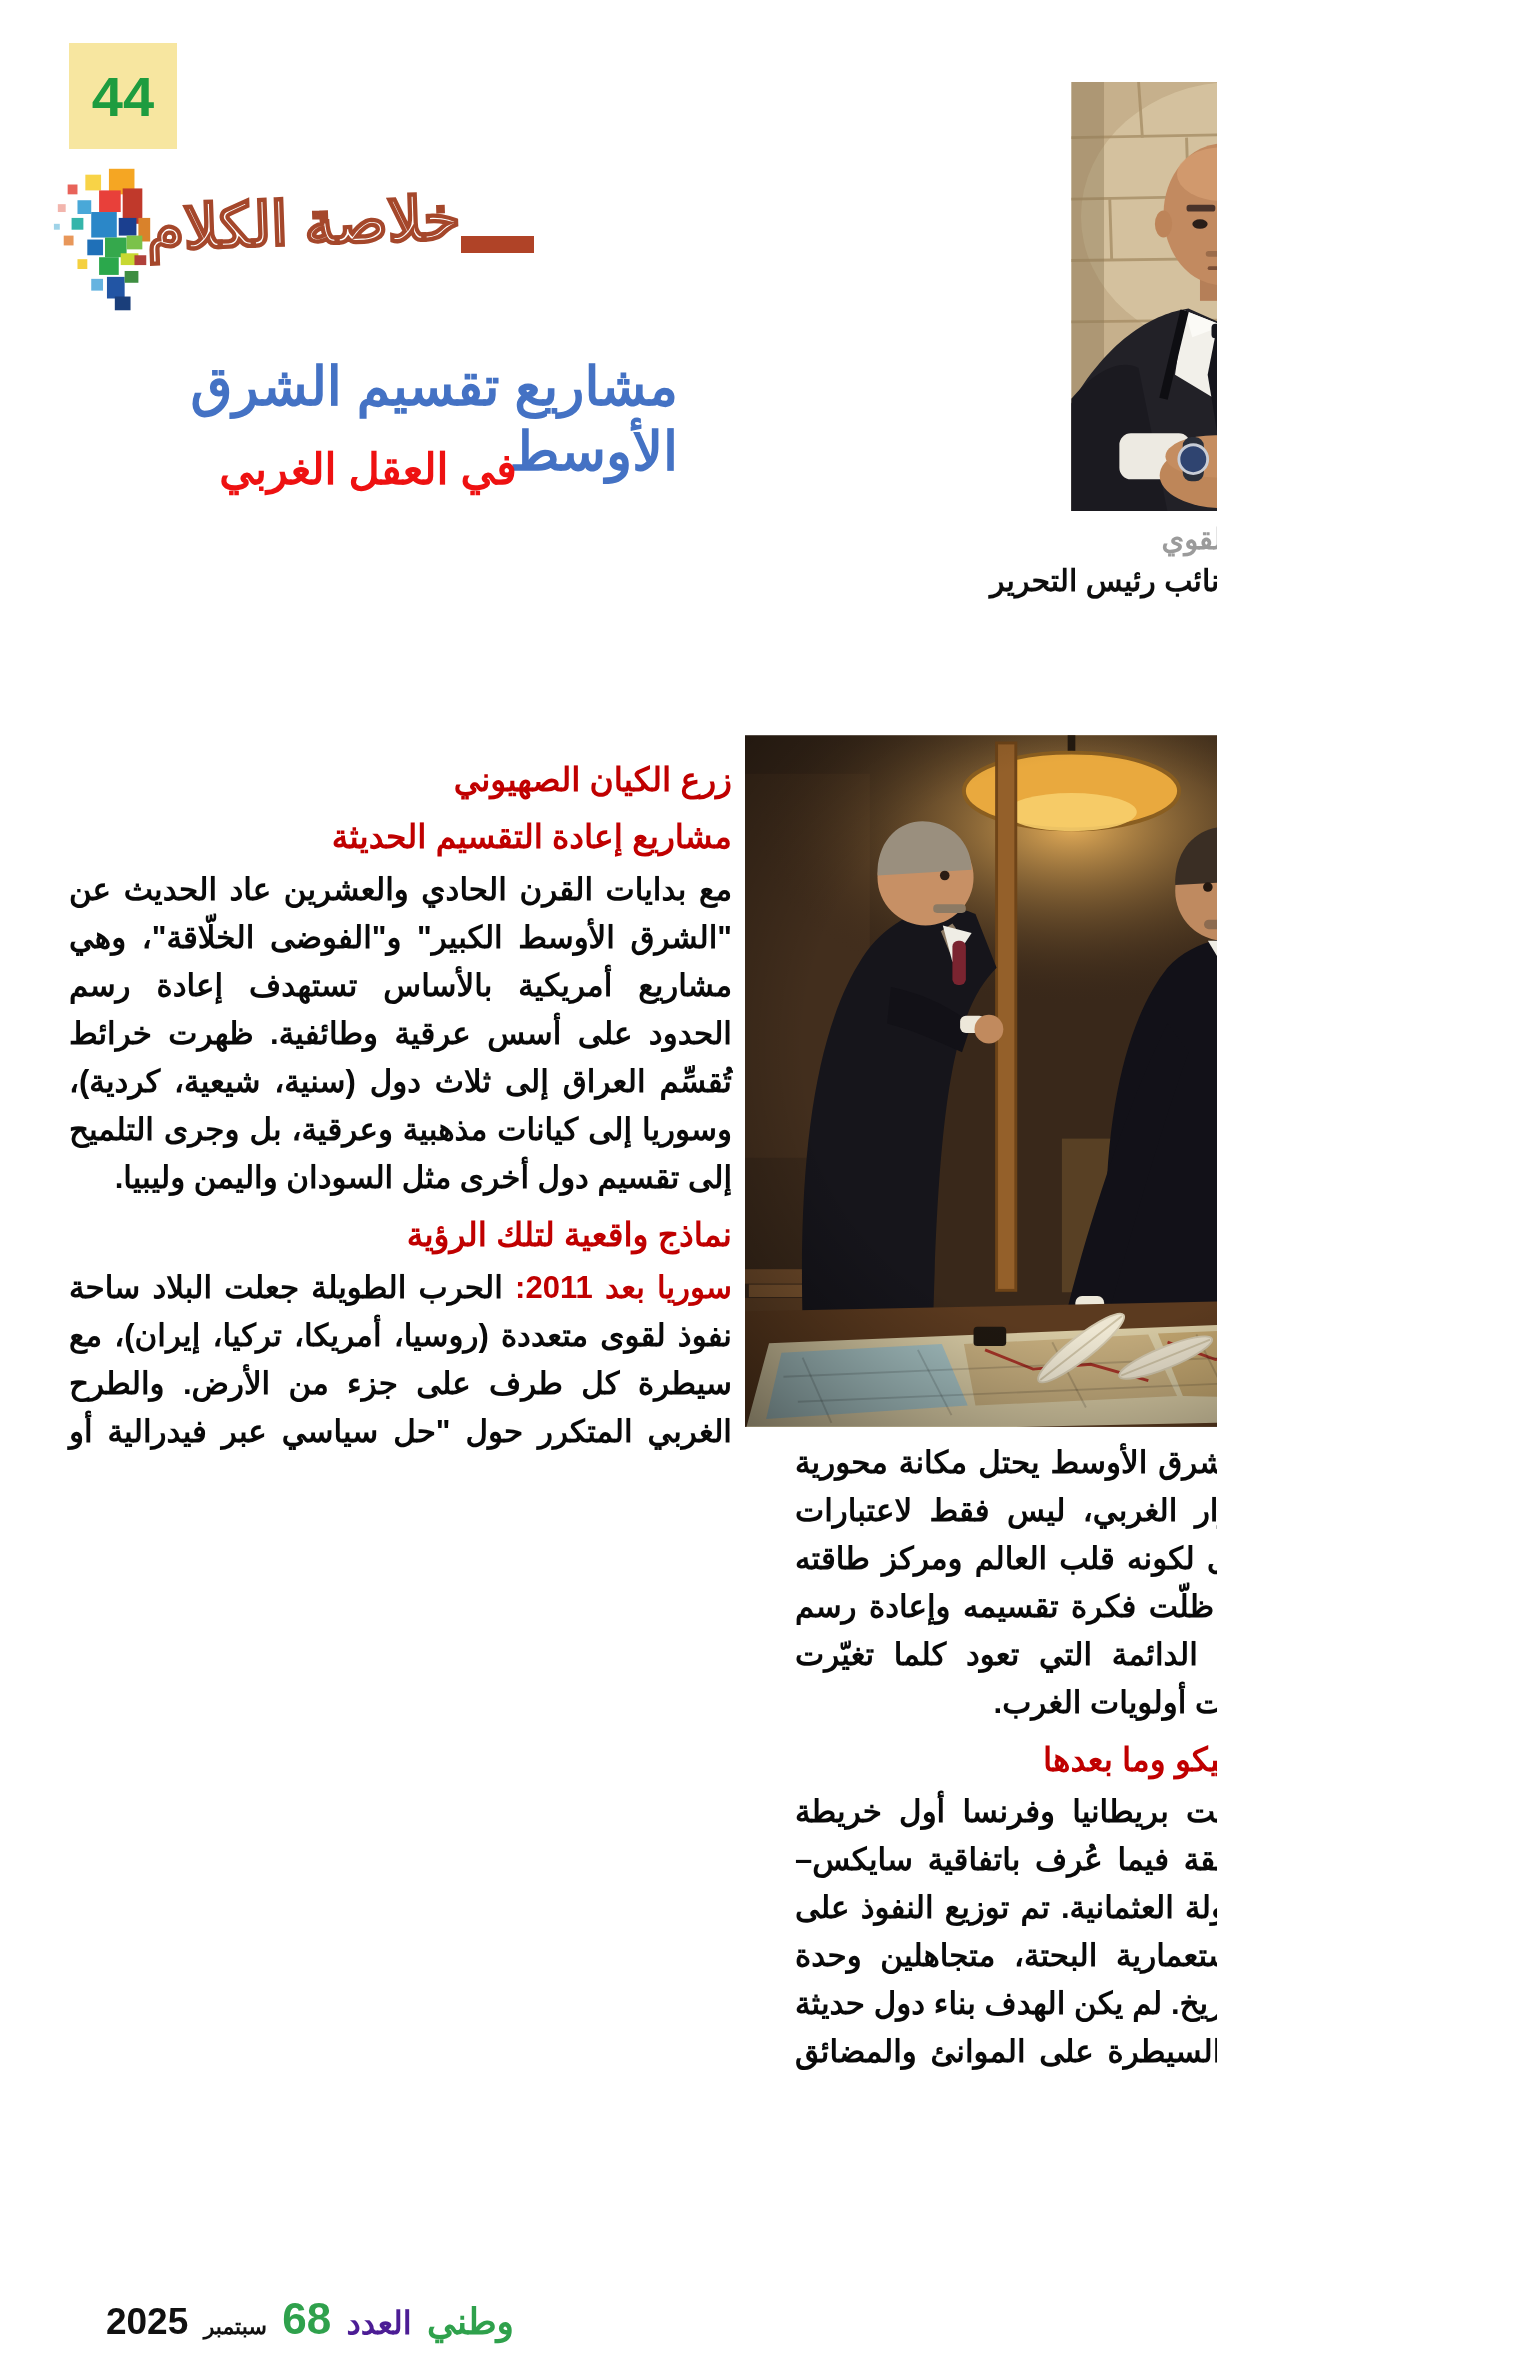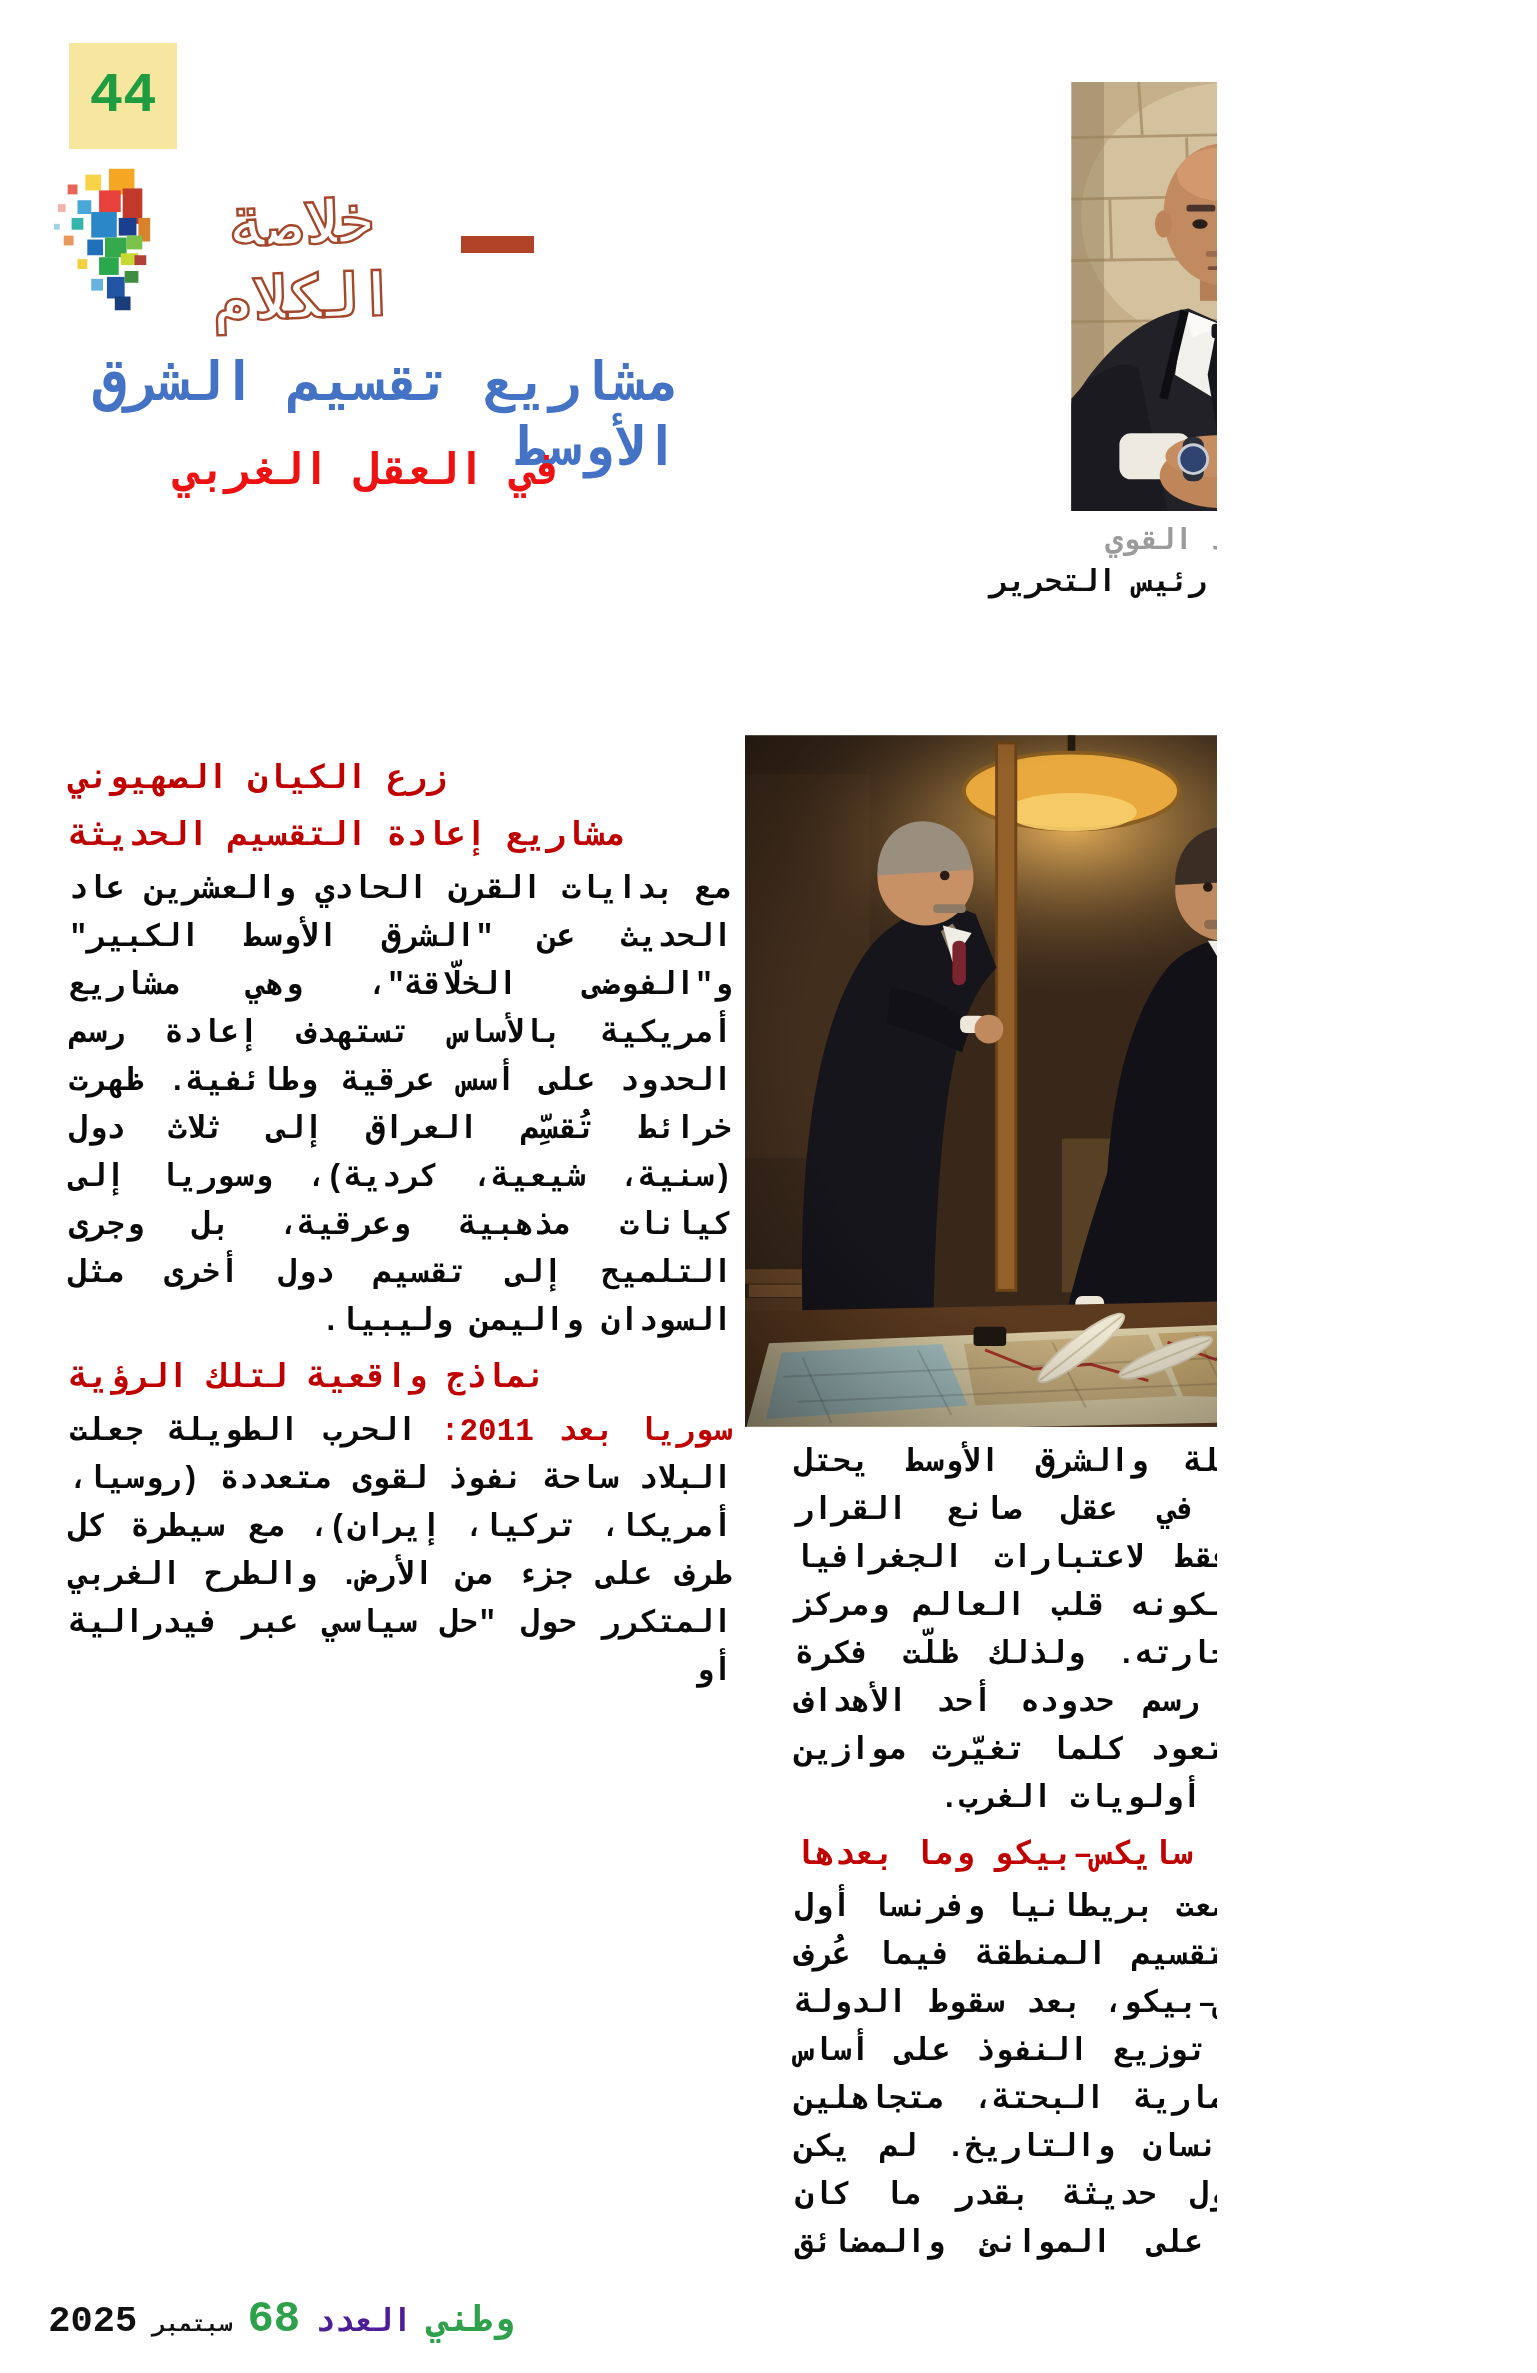--- a/index.html
+++ b/index.html
@@ -1,17 +1,17 @@
 <!DOCTYPE html>
 <html lang="ar"><head>
 <meta charset="utf-8">
 <style>
   html,body{margin:0;padding:0;background:#ffffff;}
   .page{position:relative;width:1217px;height:2374px;background:#ffffff;overflow:hidden;
-        font-family:Liberation Mono, monospace;}
+        font-family:Liberation Sans, sans-serif;}
 
   
   .page-num-box{position:absolute;left:69px;top:43px;width:108px;height:106px;
     background:#F7E6A0;display:flex;align-items:center;justify-content:center;}
   .page-num{color:#1E9C3F;font-size:56px;font-weight:bold;}
 
   
   .logo-head{position:absolute;left:48px;top:161px;width:113px;height:161px;}
   .logo-text{position:absolute;left:140px;top:188px;width:327px;text-align:center;
     direction:rtl;font-size:60px;font-weight:bold;color:#ffffff;
@@ -30,21 +30,21 @@
   .author-role{position:absolute;left:990px;top:563px;width:377px;text-align:left;direction:rtl;
     font-size:30px;font-weight:bold;color:#0E0E0E;}
 
   
   .illustration{position:absolute;left:745px;top:735px;width:677px;height:692px;}
 
   
   .col{direction:rtl;text-align:justify;color:#0A0A0A;font-weight:bold;}
   .col p{margin:0 0 3.8px 0;font-size:31px;line-height:48px;}
   .col .heading{margin:7.7px 0 3.8px 0;font-size:33px;line-height:50px;color:#C00000;
-    text-align:left;font-weight:bold;}
+    text-align:right;font-weight:bold;}
   .left-col{position:absolute;left:69px;top:747px;width:663px;}
   .right-col{position:absolute;left:795px;top:1439px;width:686px;}
   .lead-black{color:#0A0A0A;}
   .lead-red{color:#C00000;}
   .cont{text-align-last:justify;}
 
   
   .footer{position:absolute;left:53px;top:2294px;width:461px;direction:rtl;display:flex;
     align-items:baseline;gap:15.4px;}
   .f-brand{color:#2FA14C;font-size:36px;font-weight:bold;}

